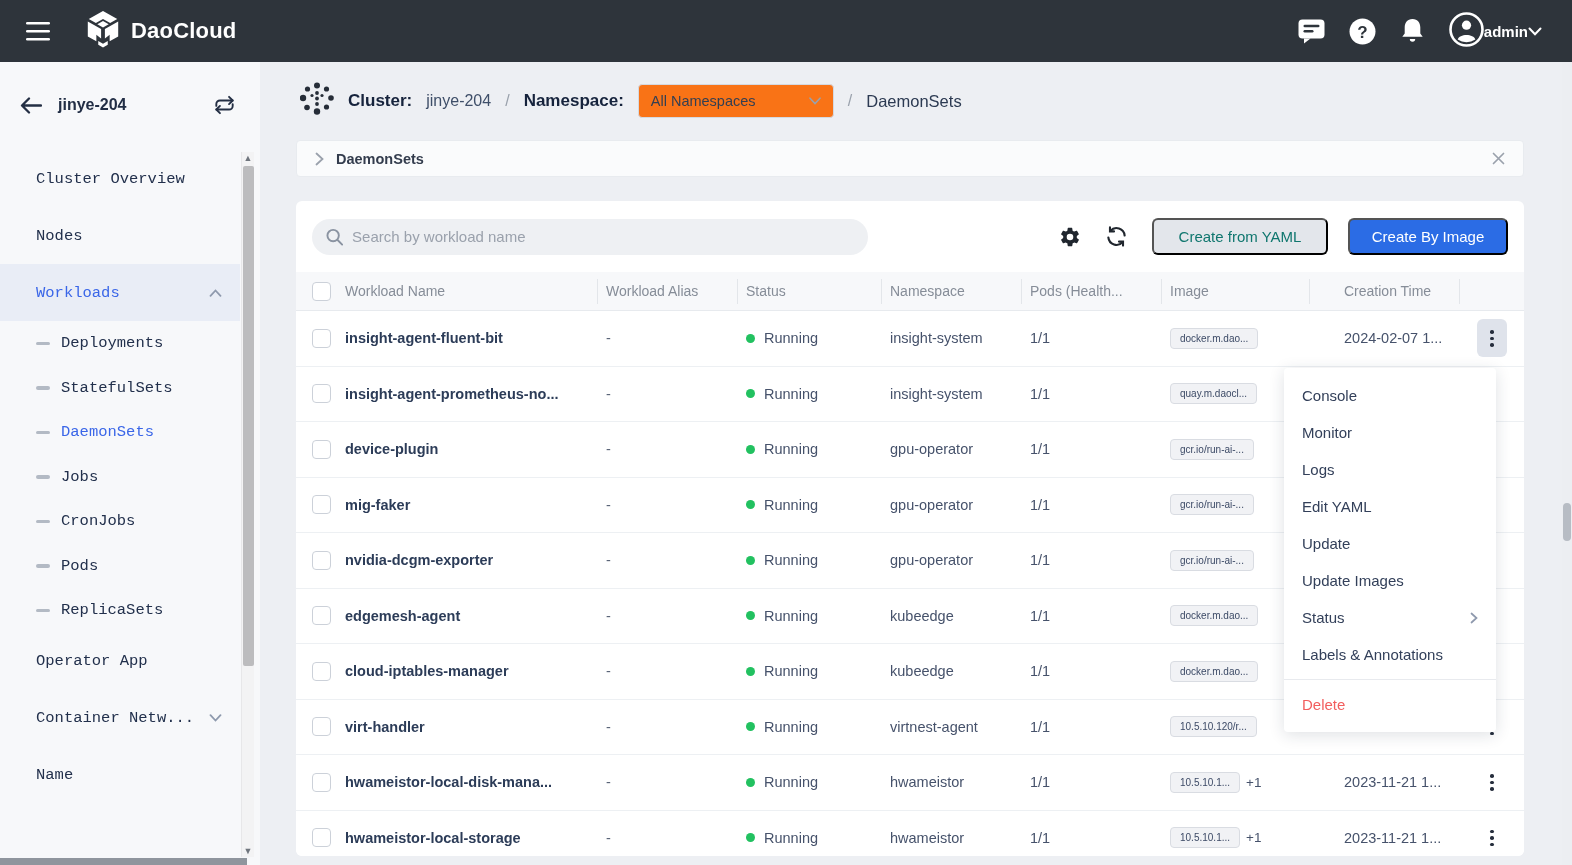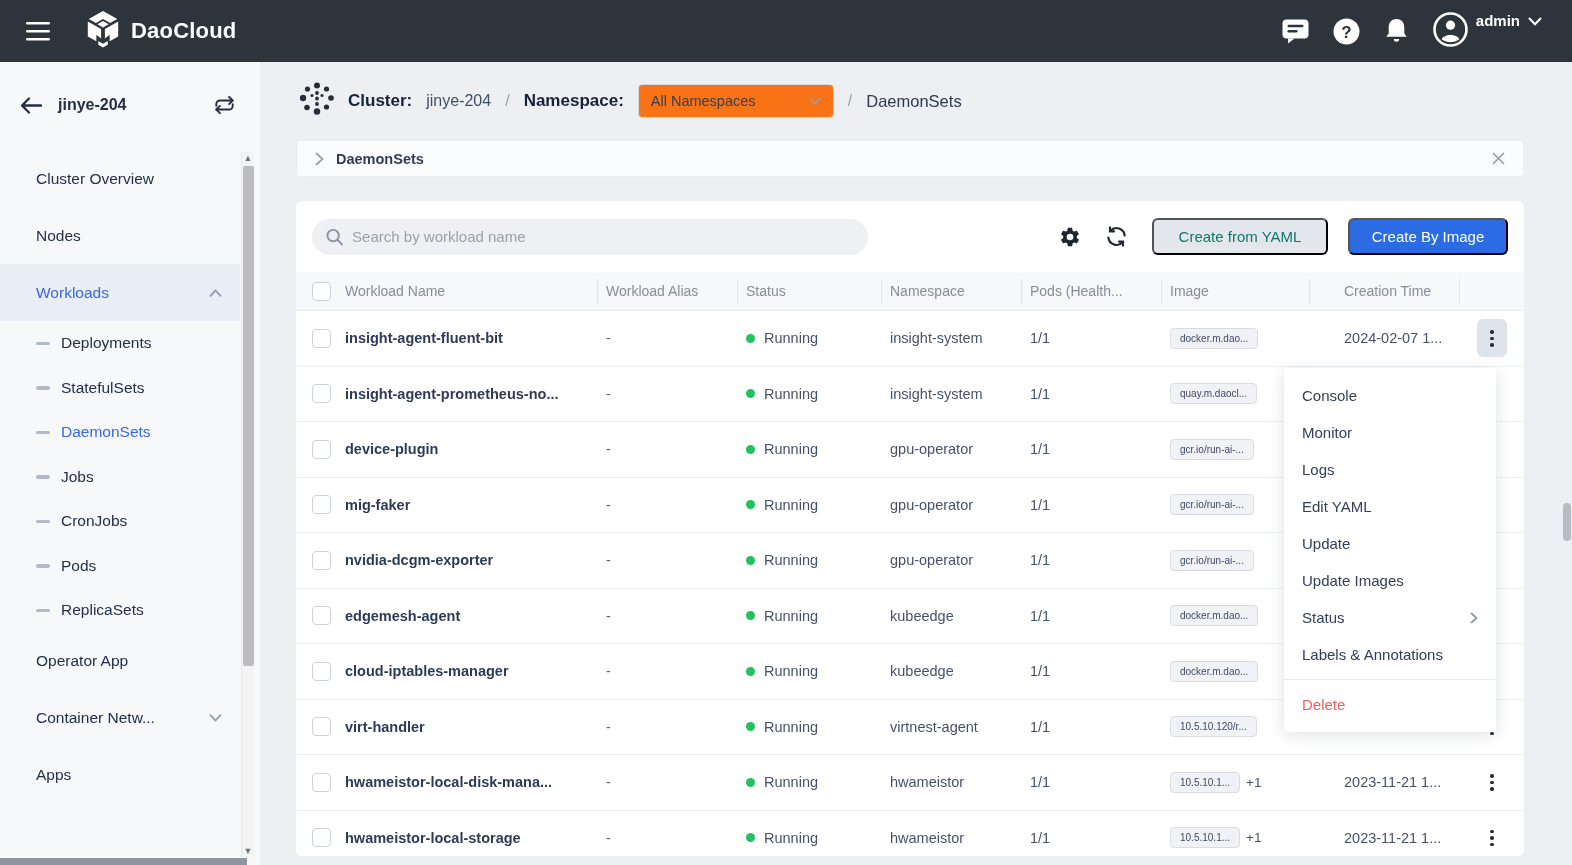--- a/index.html
+++ b/index.html
@@ -7,38 +7,38 @@
   body { font-family:"Liberation Sans", sans-serif; background:#edeff3; position:relative; }
 
   
   .topbar { position:absolute; top:0; left:0; width:1572px; height:62px; background:#2e343b;
             display:flex; align-items:center; z-index:40; }
   .hamburger { margin-left:26px; cursor:pointer; display:flex; }
   .brand { display:flex; align-items:center; margin-left:34px; gap:9px; }
   .brand-name { color:#fff; font-size:22px; font-weight:bold; letter-spacing:.2px; }
   .topbar-right { margin-left:auto; display:flex; align-items:center; gap:24px; padding-right:30px; }
   .top-icon { display:flex; align-items:center; cursor:pointer; }
-  .admin-wrap { display:flex; gap:8px; cursor:pointer; }
+  .admin-wrap { display:flex; align-items:center; cursor:pointer; }
   .admin-name { color:#fff; font-size:15px; font-weight:600; }
 
   
   .sidebar { position:absolute; top:62px; left:0; width:260px; height:803px; background:#f7f8fa; z-index:30; }
   .sidebar-head { height:86px; display:flex; align-items:center; padding:0 24px 0 20px; }
   .back-btn { display:flex; cursor:pointer; }
   .cluster-name { font-size:16px; font-weight:600; color:#222e45; margin-left:16px; }
   .swap-btn { margin-left:auto; display:flex; cursor:pointer; }
   .sidebar-nav { position:absolute; top:88px; left:0; right:20px; bottom:10px; overflow:hidden; }
   .nav-item { height:57px; display:flex; align-items:center; padding:0 18px 0 36px; font-size:15.5px;
               color:#22304c; cursor:pointer; }
   .nav-item.sub { height:44.5px; }
   .nav-item.first-group { margin-top:12px; }
   .nav-item.active { color:#3a66e8; }
   .nav-item.group-open { background:#e9edf6; }
   .dash { width:14px; height:3.5px; border-radius:2px; background:#b3bac4; margin-right:11px; flex:0 0 auto; }
-  .nav-label { white-space:nowrap; overflow:hidden; text-overflow:ellipsis; }
+  .nav-label { white-space:nowrap; overflow:hidden; text-overflow:ellipsis;font-family:Liberation Mono, monospace; }
   .chev { margin-left:auto; display:flex; }
   .chev.up svg { transform:rotate(180deg); }
 
   
   .v-scroll { position:absolute; top:90px; right:6px; width:13px; bottom:8px; background:#f3f3f4;
               border-left:1px solid #e7e7e9; z-index:31; }
   .v-scroll .arrow { position:absolute; left:0; width:100%; height:12px; color:#6f757d; font-size:9px;
                      text-align:center; line-height:12px; }
   .v-scroll .arrow.down { bottom:0; }
   .v-thumb { position:absolute; top:14px; left:1px; width:11px; height:500px; background:#bcbcbe; border-radius:2px; }
@@ -243,21 +243,21 @@
       </div>
       <div class="nav-item">
         <span class="nav-label">Container Netw...</span>
         <span class="chev down">
           <svg width="13" height="8" viewBox="0 0 13 8">
             <path d="M1.5 1.2 L6.5 6.5 L11.5 1.2" fill="none" stroke="#8e99ad" stroke-width="1.8" stroke-linecap="round"></path>
           </svg>
         </span>
       </div>
       <div class="nav-item">
-        <span class="nav-label">Apps</span>
+        <span class="nav-label">Name</span>
       </div>
     </nav>
   <div class="v-scroll">
     <div class="arrow up">▲</div>
     <div class="v-thumb"></div>
     <div class="arrow down">▼</div>
   </div>
   <div class="h-scroll"></div>
 </aside>
 

